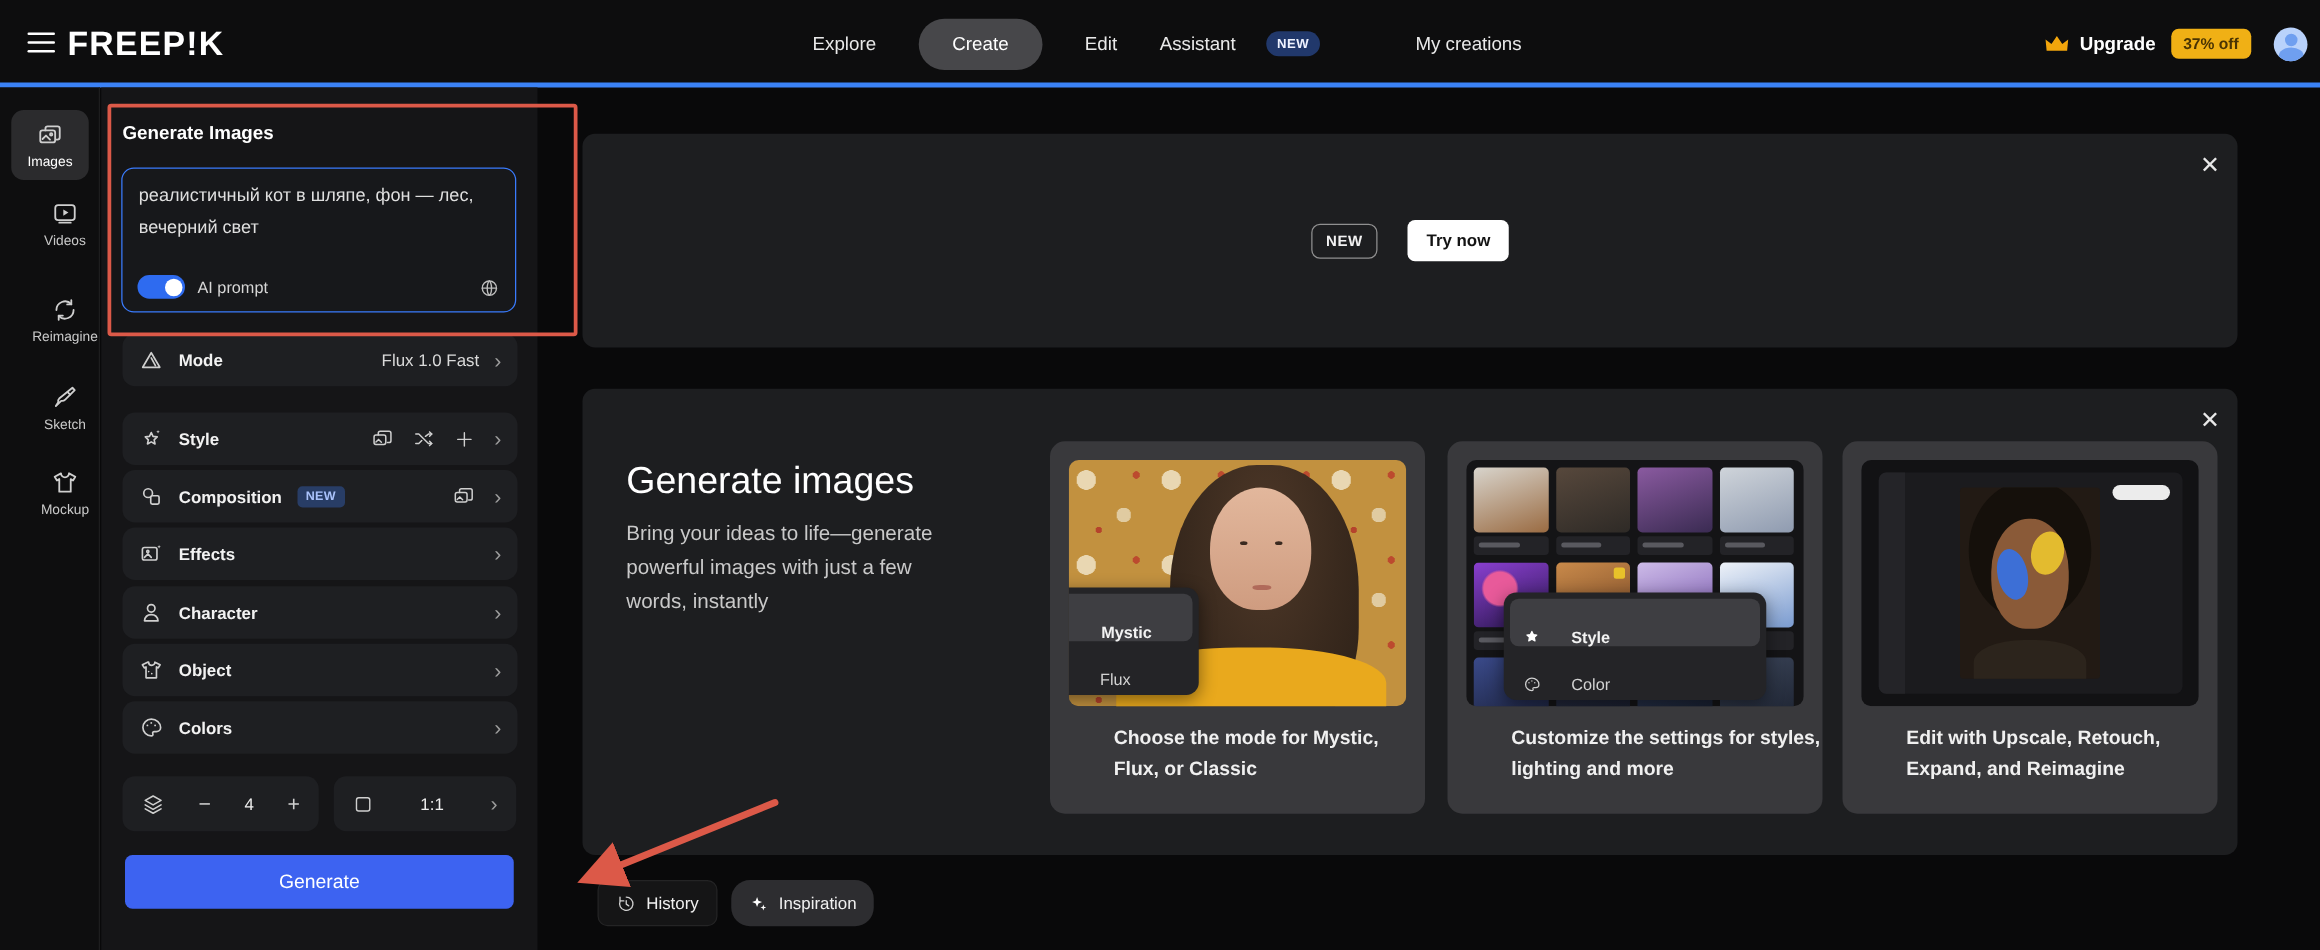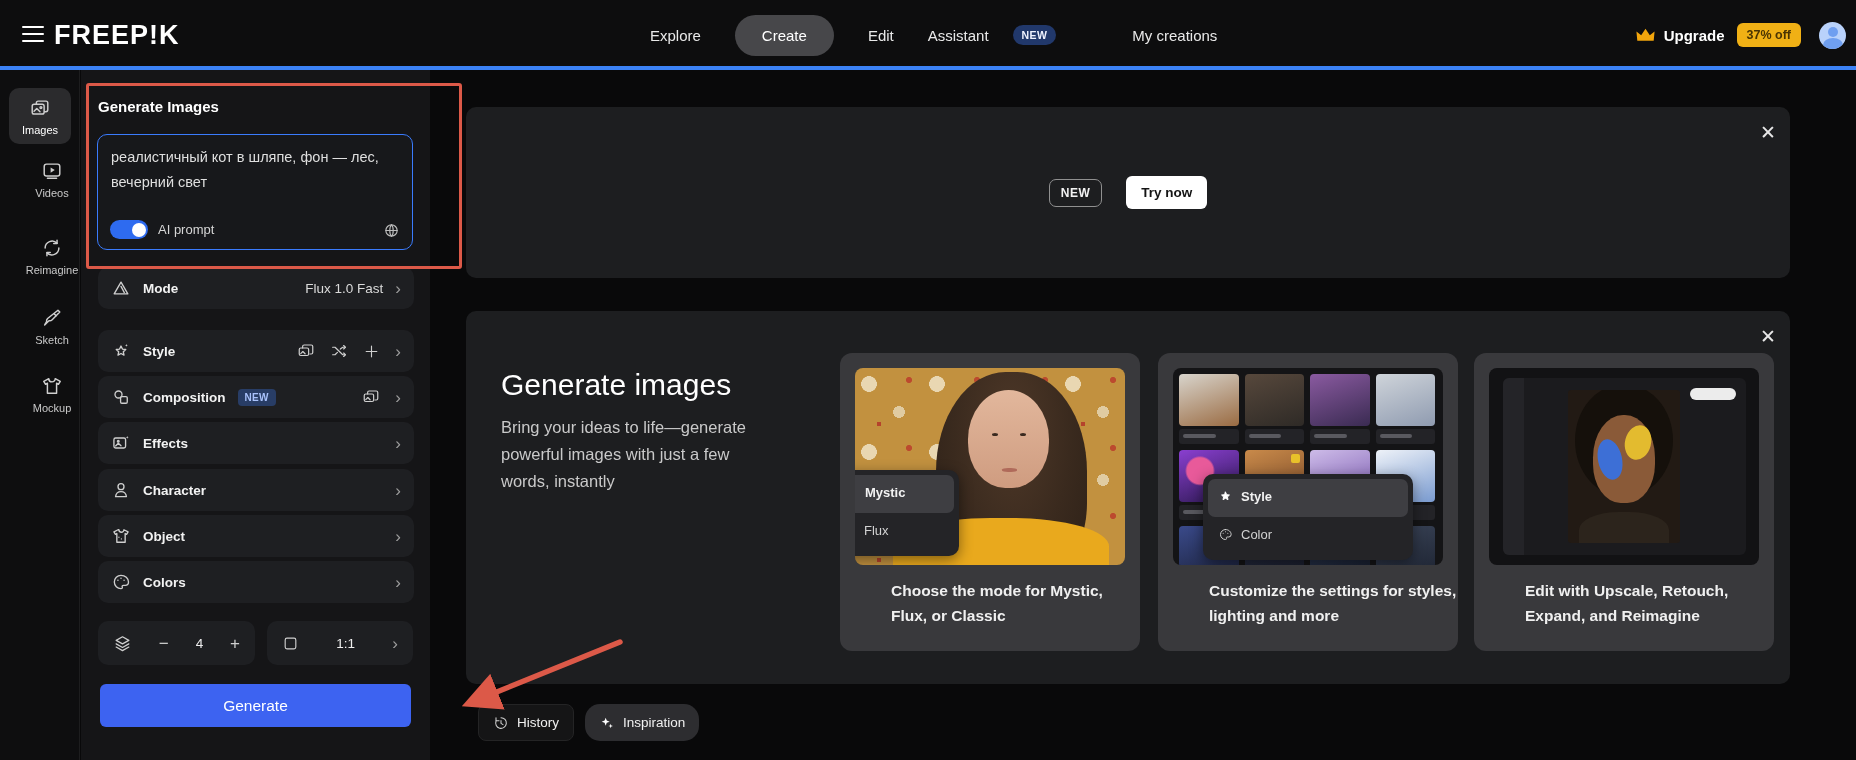--- a/index.html
+++ b/index.html
@@ -104,21 +104,21 @@
   .art-face{position:absolute;left:42%;top:11%;width:30%;height:50%;border-radius:50% 50% 46% 46%;
             background:linear-gradient(180deg,#e2b79c,#cf9c80);}
   .art-eye{position:absolute;width:6px;height:3px;border-radius:50%;background:#3a2a20;top:44%;}
   .art-eye.l{left:29%;} .art-eye.r{right:29%;}
   .art-lip{position:absolute;left:41%;bottom:16%;width:15px;height:4px;border-radius:40%;background:#b06a5a;}
   .art-sweater{position:absolute;left:14%;bottom:-8%;width:80%;height:32%;border-radius:45% 45% 0 0;background:#e9a91d;}
 
   .overlay-menu{position:absolute;background:#242427;border-radius:10px;padding:5px;box-shadow:0 4px 14px rgba(0,0,0,.45);}
   .om-1{left:-28px;top:102px;width:122px;}
   .om-2{left:30px;top:106px;width:200px;}
-  .om-row{display:flex;align-items:flex-start;gap:8px;height:38px;padding:10px 10px;border-radius:7px;box-sizing:border-box;}
+  .om-row{display:flex;align-items:flex-end;gap:24px;height:38px;padding:0 10px;border-radius:7px;box-sizing:border-box;}
   .om-row.hl{background:#3e3e42;}
   .om-row span{font-size:13px;font-weight:700;color:#f2f2f2;white-space:nowrap;}
   .om-row.dim span{font-weight:400;color:#d2d2d2;}
 
   
   .art-grid{position:absolute;inset:0;background:#141416;padding:6px;display:flex;flex-wrap:wrap;gap:6px;box-sizing:border-box;}
   .tile{width:59.5px;}
   .tile .t-img{width:100%;height:52px;border-radius:4px;}
   .tile .t-lab{width:100%;height:15px;margin-top:3px;border-radius:3px;background:#232327;position:relative;}
   .tile .t-lab::after{content:"";position:absolute;left:4px;top:5px;width:55%;height:4px;border-radius:2px;background:#59595f;}

